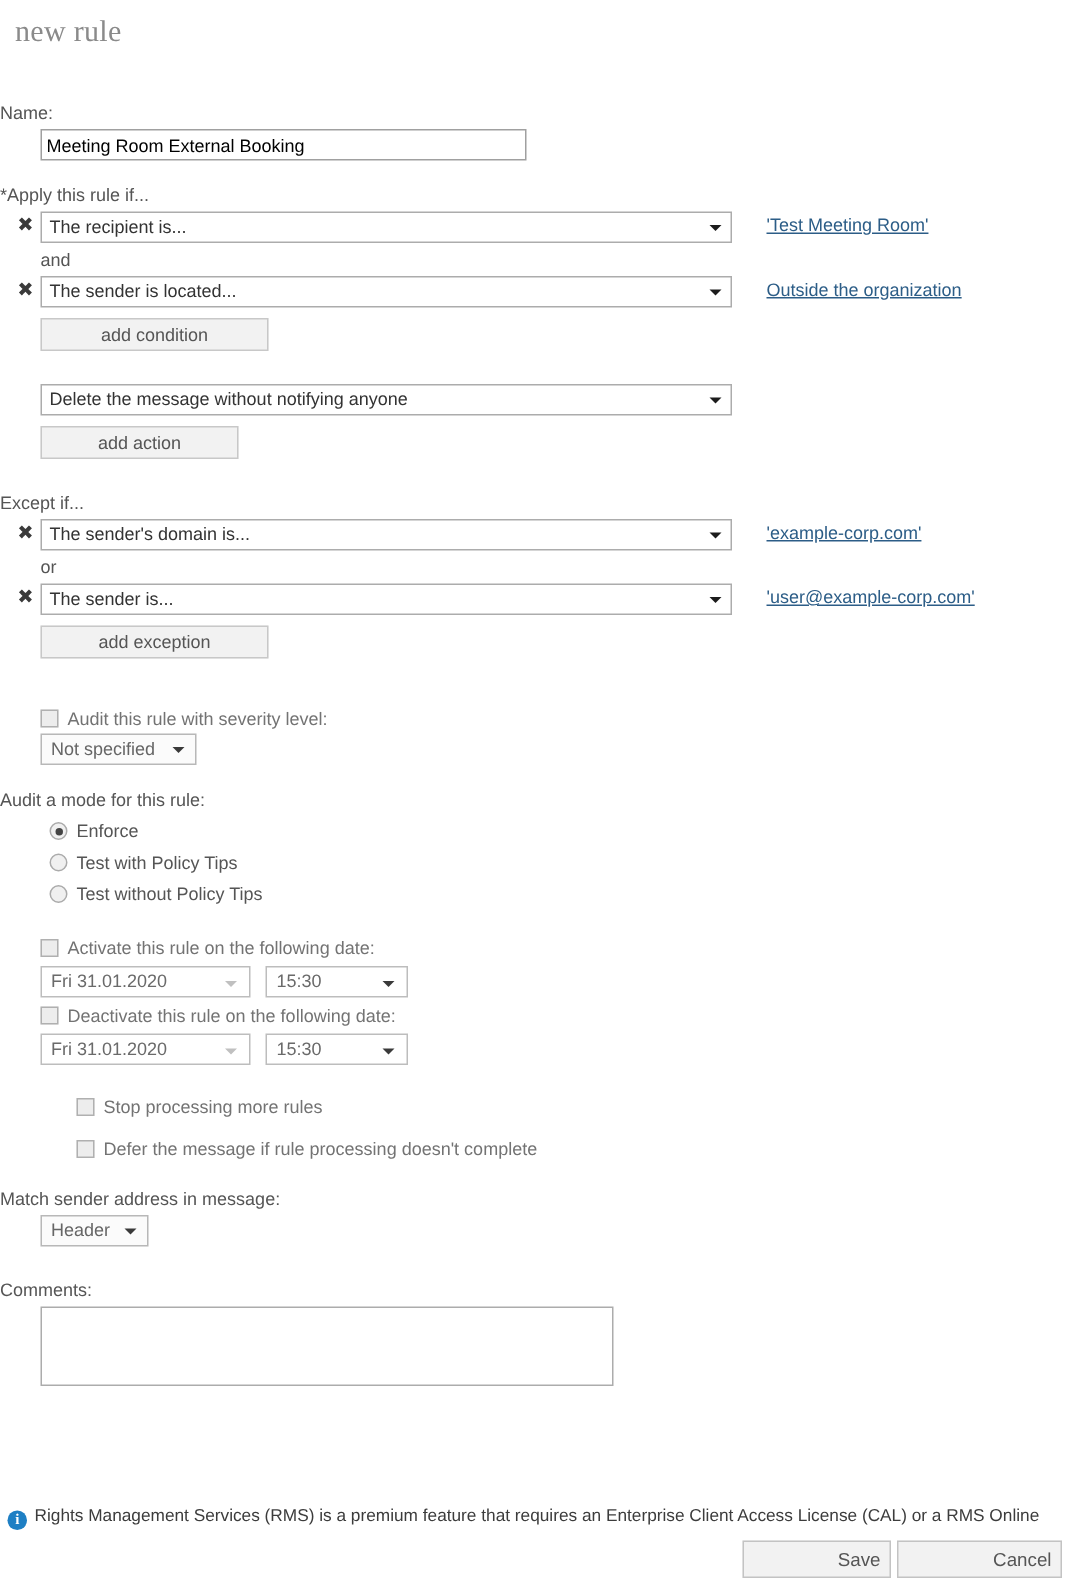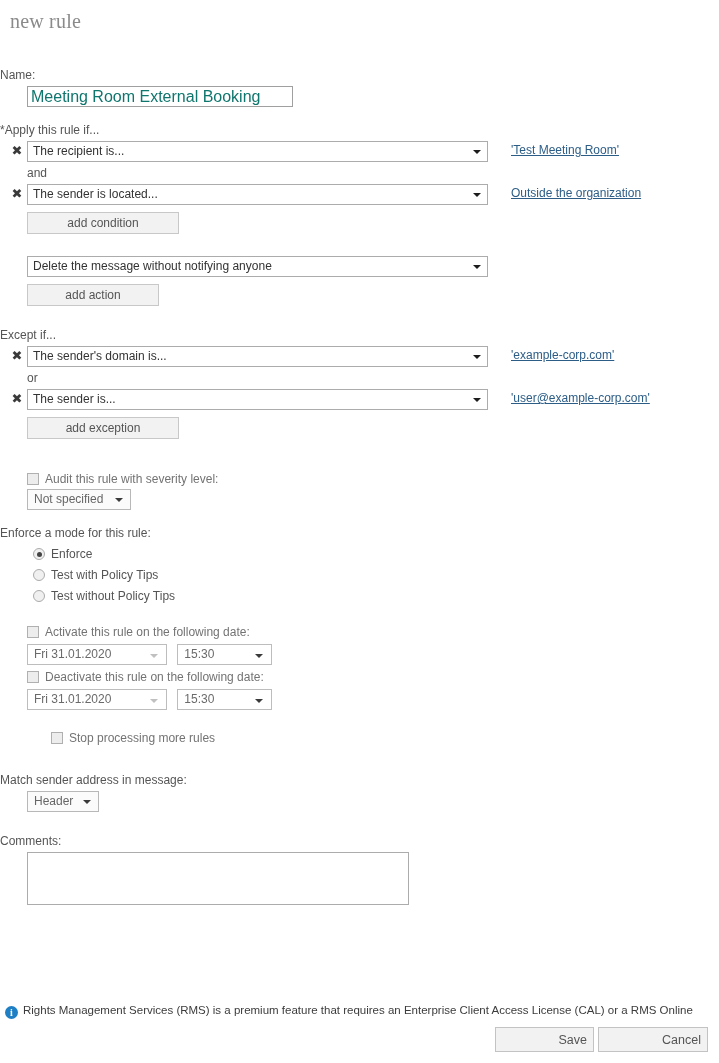--- a/index.html
+++ b/index.html
@@ -50,28 +50,28 @@
     line-height: 15px;
     margin-left: 27px;
     margin-top: 3px;
     margin-bottom: 3px;
   }
 
   
   .text-input {
     display: block;
     margin-left: 27px;
-    width: 266px;
+    width: 324px;
     height: 21px;
     box-sizing: border-box;
     border: 1px solid #a0a0a0;
     background: #ffffff;
     font-family: "Liberation Sans", sans-serif;
-    font-size: 16px;
-    color: #0f766e;
+    font-size: 12px;
+    color: #000000;
     padding: 0 3px;
     outline: none;
   }
 
   
   .rule-row {
     position: relative;
     height: 22px;
     margin-bottom: 2px;
   }
@@ -458,21 +458,21 @@
     <span class="cb-box"></span><span class="cb-text">Audit this rule with severity level:</span>
   </div>
 
   <div class="combo severity">
     <span class="c-text">Not specified</span>
     <span class="c-caret"></span>
   </div>
 
   <div class="gap-md"></div>
 
-  <div class="field-label">Enforce a mode for this rule:</div>
+  <div class="field-label">Audit a mode for this rule:</div>
 
   <div class="radio-line">
     <span class="radio-dot checked"></span><span class="radio-text">Enforce</span>
   </div>
   <div class="radio-line">
     <span class="radio-dot"></span><span class="radio-text">Test with Policy Tips</span>
   </div>
   <div class="radio-line">
     <span class="radio-dot"></span><span class="radio-text">Test without Policy Tips</span>
   </div>
@@ -510,20 +510,23 @@
   </div>
 
   <div class="gap-md"></div>
 
   <div class="cb-line indent0">
     <span class="cb-box"></span><span class="cb-text">Stop processing more rules</span>
   </div>
 
   <div class="gap-sm"></div>
 
+  <div class="cb-line indent0">
+    <span class="cb-box"></span><span class="cb-text">Defer the message if rule processing doesn't complete</span>
+  </div>
 
   <div class="gap-md"></div>
 
   <div class="field-label">Match sender address in message:</div>
 
   <div class="combo matchsender">
     <span class="c-text">Header</span>
     <span class="c-caret"></span>
   </div>
 

